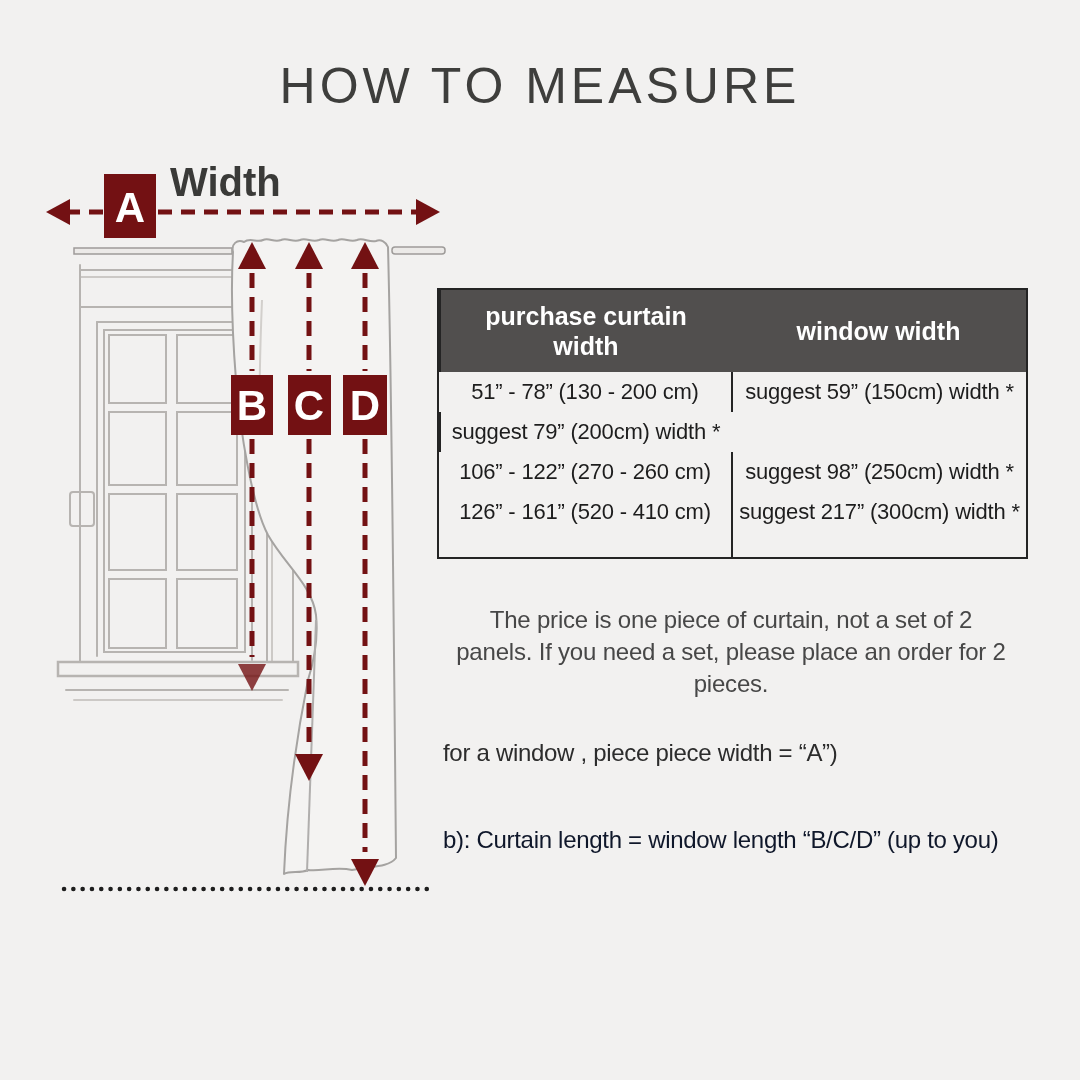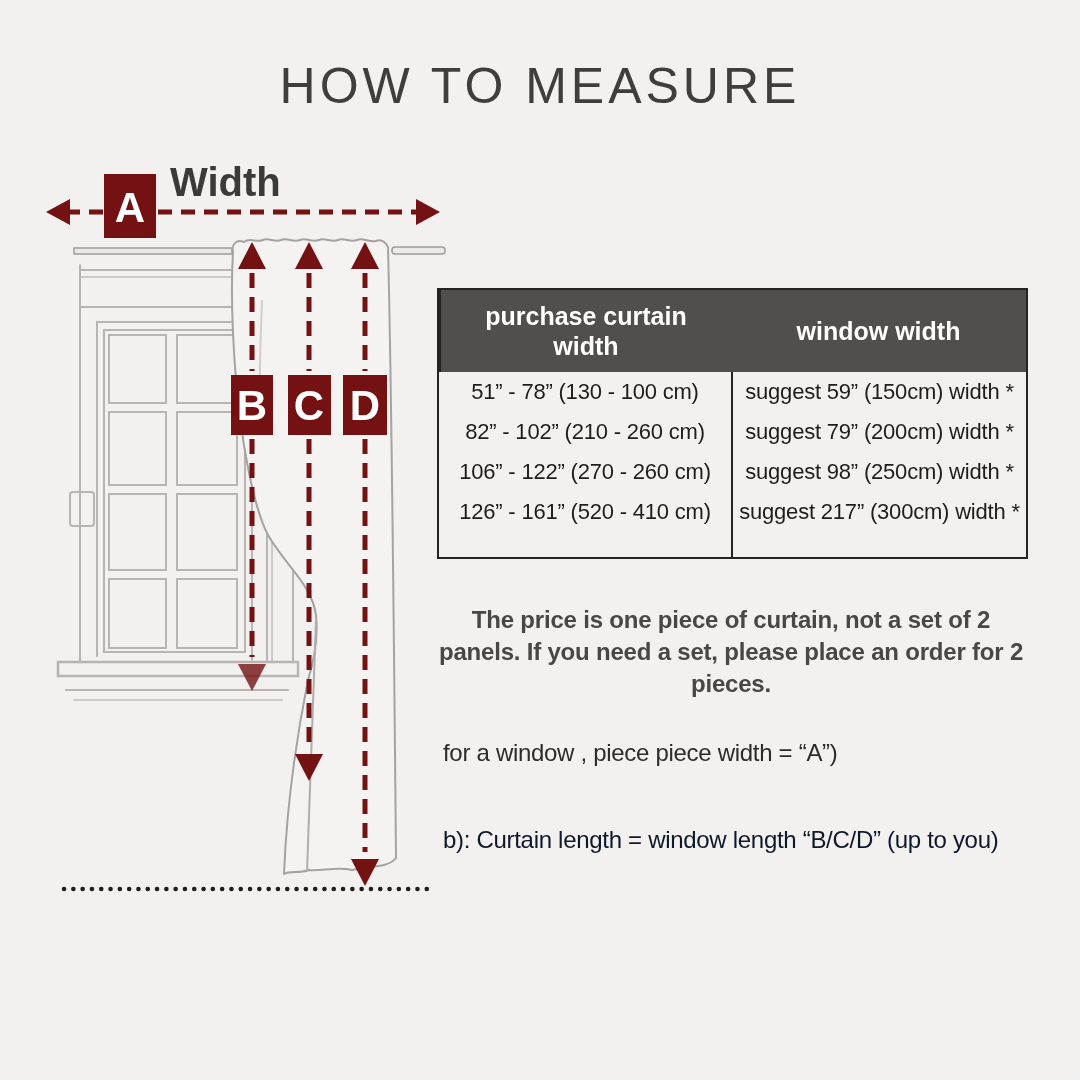--- a/index.html
+++ b/index.html
@@ -37,21 +37,21 @@
   .trow{display:grid;grid-template-columns:292px 1fr;height:40px;}
   .trow:first-of-type{margin-top:2px;}
   .td{
     display:flex;align-items:center;justify-content:center;text-align:center;
     font-size:22px;color:#1d1d1d;letter-spacing:-0.2px;
   }
   .tfill{display:grid;grid-template-columns:292px 1fr;height:27px;}
   
   .price-note{
     position:absolute;left:426px;top:604px;width:610px;text-align:center;
-    font-size:24px;font-weight:700;line-height:32px;color:#474747;letter-spacing:-0.2px;
+    font-size:24px;font-weight:400;line-height:32px;color:#474747;letter-spacing:-0.2px;
   }
   .note-a{
     position:absolute;left:443px;top:736px;width:600px;
     font-size:24px;line-height:33px;color:#2c2c2c;letter-spacing:-0.3px;
   }
   .note-b{
     position:absolute;left:443px;top:826px;width:610px;
     font-size:24px;color:#0f172a;letter-spacing:-0.3px;
   }
 </style>
@@ -165,25 +165,24 @@
 
     <line x1="64" y1="889" x2="434" y2="889" stroke="#1e1e1e" stroke-width="4.5" stroke-dasharray="0.1 9.2" stroke-linecap="round"></line>
   </svg>
 
   <div class="measure-table">
     <div class="thead">
       <div class="th col-right">purchase curtain width</div>
       <div class="th">window width</div>
     </div>
     <div class="trow">
-      <div class="td">51” - 78” (130 - 100 cm)</div>
+      <div class="td">51” - 78” (130 - 200 cm)</div>
       <div class="td col-right">suggest 59” (150cm) width *</div>
     </div>
     <div class="trow">
-      <div class="td">82” - 102” (210 - 260 cm)</div>
       <div class="td col-right">suggest 79” (200cm) width *</div>
     </div>
     <div class="trow">
       <div class="td">106” - 122” (270 - 260 cm)</div>
       <div class="td col-right">suggest 98” (250cm) width *</div>
     </div>
     <div class="trow">
       <div class="td">126” - 161” (520 - 410 cm)</div>
       <div class="td col-right">suggest 217” (300cm) width *</div>
     </div>

